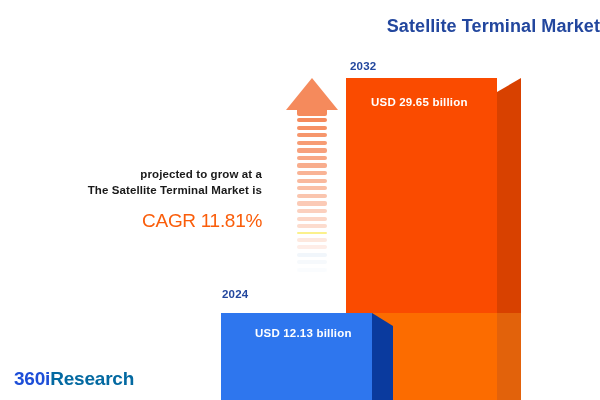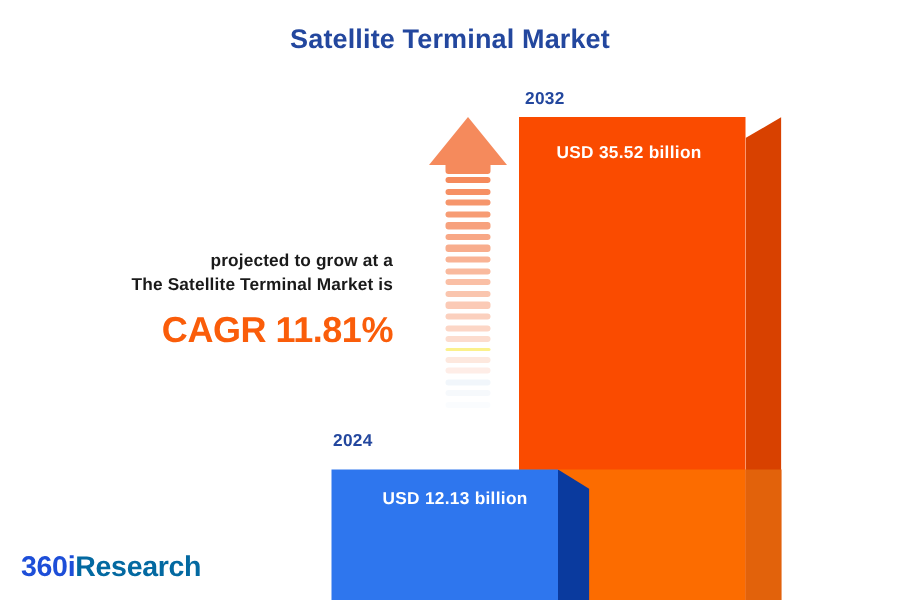--- a/index.html
+++ b/index.html
@@ -20,21 +20,21 @@
     background: #ffffff;
     overflow: hidden;
   }
 
   
   .title {
     position: absolute;
     left: 0;
     top: 16px;
     width: 600px;
-    text-align: center;
+    text-align: right;
     font-size: 18px;
     font-weight: bold;
     color: #23479E;
     letter-spacing: 0.1px;
   }
 
   
   .statement {
     position: absolute;
     left: 20px;
@@ -44,22 +44,22 @@
   }
   .statement-line {
     font-size: 11.5px;
     font-weight: bold;
     color: #1a1a1a;
     line-height: 16px;
     letter-spacing: 0.1px;
   }
   .cagr {
     margin-top: 6px;
-    font-size: 24px;
-    font-weight: bold;
+    font-size: 19px;
+    font-weight: normal;
     color: #FA5D0A;
     letter-spacing: -0.3px;
     line-height: 34px;
     white-space: nowrap;
   }
 
   
   .logo {
     position: absolute;
     left: 14px;
@@ -232,19 +232,19 @@
   <div class="bar-orange-lower"></div>
   <div class="bar-orange-side-lower"></div>
 
   <div class="bar-blue-side"></div>
   <div class="bar-blue-front"></div>
 
   <div class="year-label year-2024">2024</div>
   <div class="year-label year-2032">2032</div>
 
   <div class="value-label value-2024">USD 12.13 billion</div>
-  <div class="value-label value-2032">USD 35.52 billion</div>
+  <div class="value-label value-2032">USD 29.65 billion</div>
 
   <div class="logo">
     <span class="logo-360i">360i</span><span class="logo-research">Research</span>
   </div>
 
 </div>
 
 </body></html>

